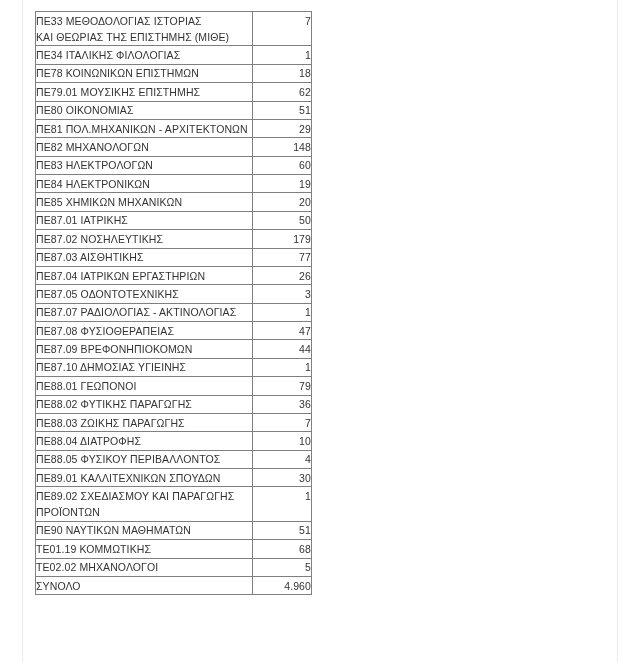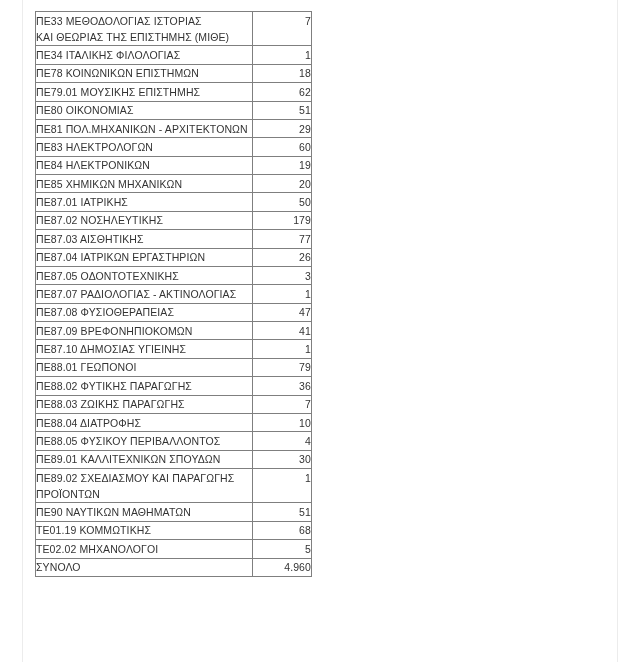--- a/index.html
+++ b/index.html
@@ -81,20 +81,24 @@
   </tr>
       <tr>
     <td class="label-cell">ΠΕ80 ΟΙΚΟΝΟΜΙΑΣ</td>
     <td class="value-cell">51</td>
   </tr>
       <tr>
     <td class="label-cell">ΠΕ81 ΠΟΛ.ΜΗΧΑΝΙΚΩΝ - ΑΡΧΙΤΕΚΤΟΝΩΝ</td>
     <td class="value-cell">29</td>
   </tr>
       <tr>
+    <td class="label-cell">ΠΕ82 ΜΗΧΑΝΟΛΟΓΩΝ</td>
+    <td class="value-cell">148</td>
+  </tr>
+      <tr>
     <td class="label-cell">ΠΕ83 ΗΛΕΚΤΡΟΛΟΓΩΝ</td>
     <td class="value-cell">60</td>
   </tr>
       <tr>
     <td class="label-cell">ΠΕ84 ΗΛΕΚΤΡΟΝΙΚΩΝ</td>
     <td class="value-cell">19</td>
   </tr>
       <tr>
     <td class="label-cell">ΠΕ85 ΧΗΜΙΚΩΝ ΜΗΧΑΝΙΚΩΝ</td>
     <td class="value-cell">20</td>
@@ -122,21 +126,21 @@
       <tr>
     <td class="label-cell">ΠΕ87.07 ΡΑΔΙΟΛΟΓΙΑΣ - ΑΚΤΙΝΟΛΟΓΙΑΣ</td>
     <td class="value-cell">1</td>
   </tr>
       <tr>
     <td class="label-cell">ΠΕ87.08 ΦΥΣΙΟΘΕΡΑΠΕΙΑΣ</td>
     <td class="value-cell">47</td>
   </tr>
       <tr>
     <td class="label-cell">ΠΕ87.09 ΒΡΕΦΟΝΗΠΙΟΚΟΜΩΝ</td>
-    <td class="value-cell">41</td>
+    <td class="value-cell">44</td>
   </tr>
       <tr>
     <td class="label-cell">ΠΕ87.10 ΔΗΜΟΣΙΑΣ ΥΓΙΕΙΝΗΣ</td>
     <td class="value-cell">1</td>
   </tr>
       <tr>
     <td class="label-cell">ΠΕ88.01 ΓΕΩΠΟΝΟΙ</td>
     <td class="value-cell">79</td>
   </tr>
       <tr>

